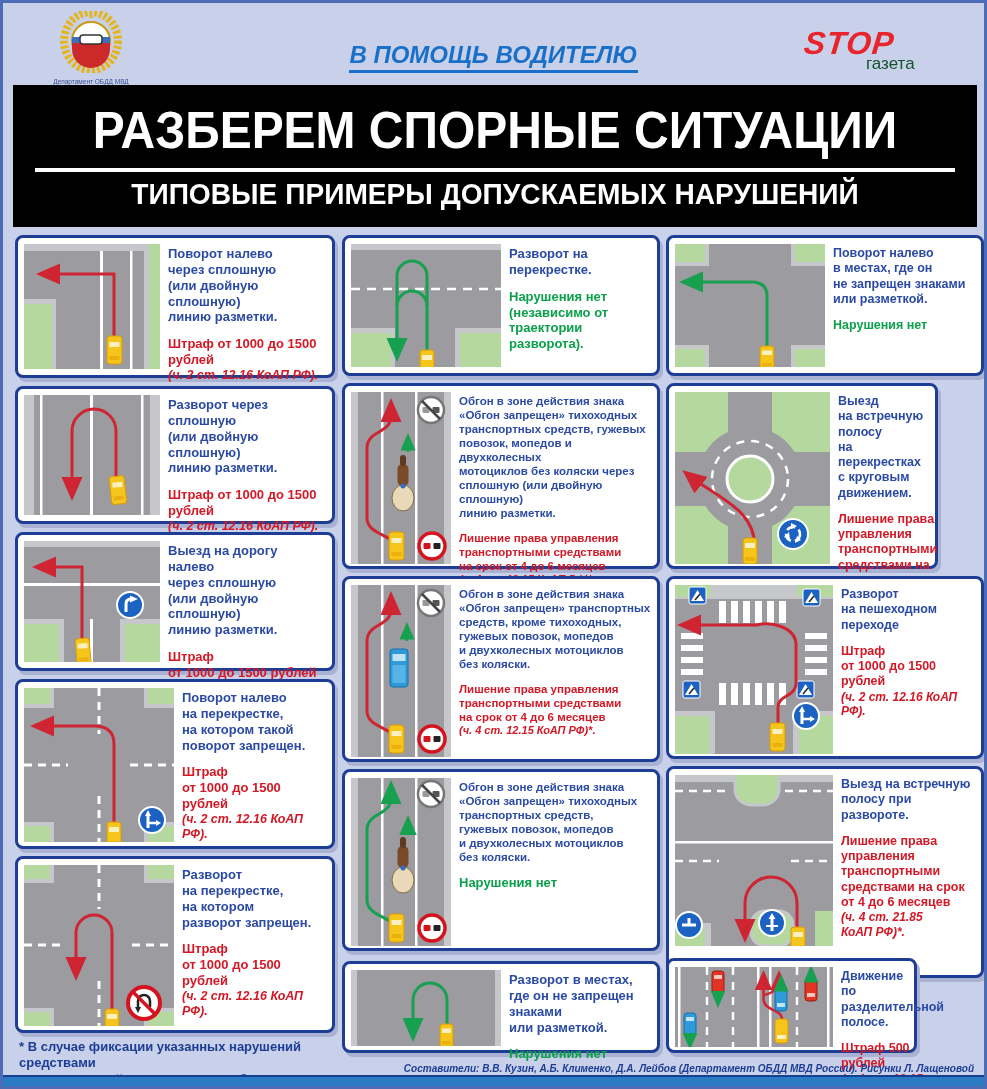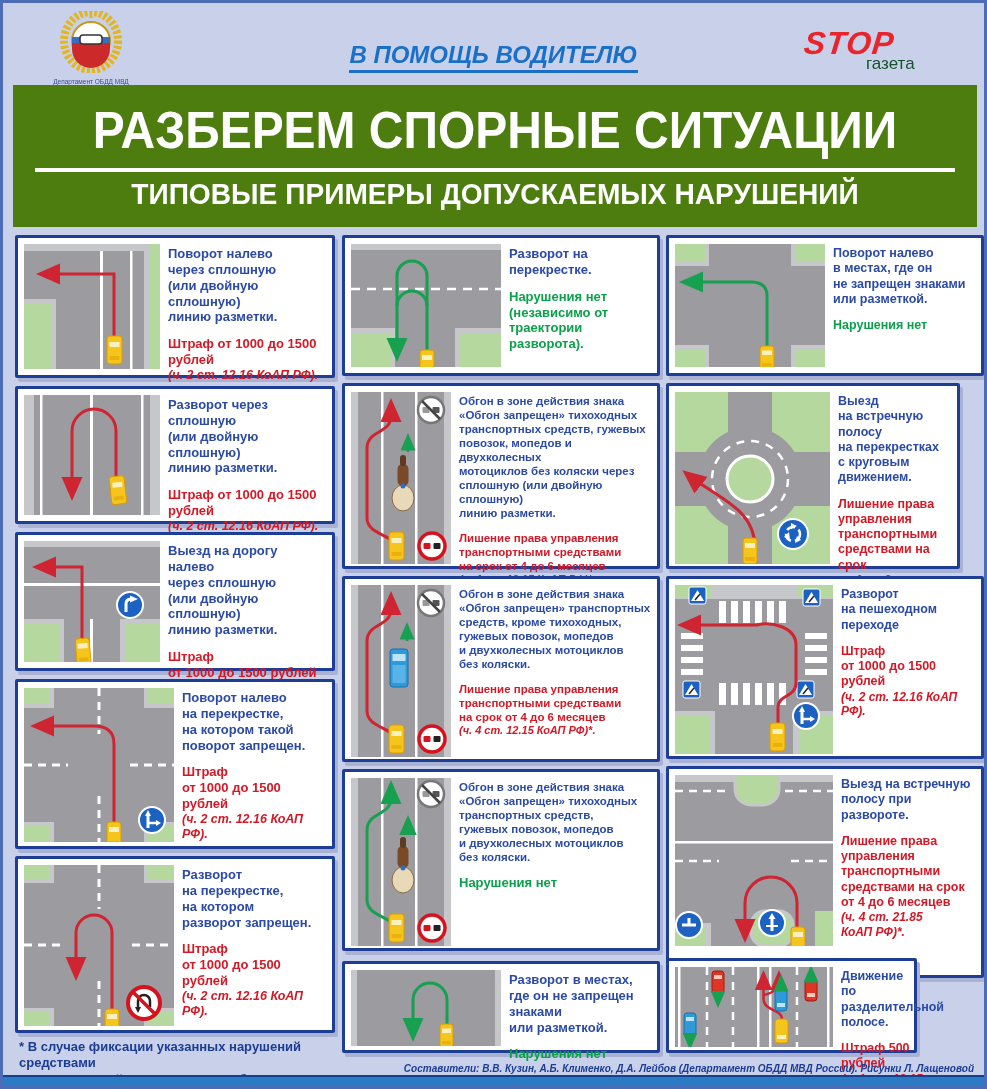--- a/index.html
+++ b/index.html
@@ -10,28 +10,28 @@
   .hdr-emblem{position:absolute;left:40px;top:8px;width:96px;text-align:center;}
   .hdr-emblem-caption{font-size:6.5px;color:#3a4f93;margin-top:1px;}
   .motto{position:absolute;left:0;right:0;top:38px;text-align:center;
          font-size:24px;font-weight:bold;font-style:italic;color:#1a70c8;}
   .motto span{border-bottom:3px solid #1a70c8;padding-bottom:2px;}
   .stoplogo{position:absolute;right:40px;top:26px;width:140px;}
   .stop-word{color:#e8242c;font-size:32px;font-weight:900;font-style:italic;
              letter-spacing:1px;transform:skewX(-6deg);display:inline-block;line-height:.9;}
   .gazeta-word{color:#14532d;font-size:17px;margin-left:62px;margin-top:-4px;display:block;}
   
-  .banner{position:absolute;left:10px;top:82px;width:964px;height:142px;background:#4d7c0f;
+  .banner{position:absolute;left:10px;top:82px;width:964px;height:142px;background:#000000;
           color:#fff;text-align:center;}
   .banner-title{font-size:51px;font-weight:bold;letter-spacing:0px;margin-top:16px;
                 transform:scaleX(.94);white-space:nowrap;}
   .banner-sep{height:4px;background:#fff;margin:8px 22px 6px 22px;}
   .banner-sub{font-size:29px;font-weight:bold;transform:scaleX(.97);white-space:nowrap;}
   
-  .panel{position:absolute;background:#fff;border:3px solid #1e3d94;border-radius:2px;
+  .panel{position:absolute;background:#fff;border:3px solid #1e3d94;border-radius:8px;
          box-sizing:border-box;display:flex;align-items:flex-start;
          box-shadow:3px 4px 0 #a9b2d3;}
   .dg{flex:0 0 auto;margin:6px;}
   .txt{flex:1 1 auto;padding:8px 6px 4px 2px;font-weight:bold;}
   .txt div:empty{display:none;}
   .desc{color:#2b4aa5;font-size:13px;line-height:1.22;white-space:pre-line;}
   .penalty{color:#d41826;font-size:13px;line-height:1.22;white-space:pre-line;margin-top:11px;}
   .law{color:#d41826;font-size:12.5px;font-style:italic;line-height:1.22;white-space:pre-line;}
   .verdict{color:#0ba14b;font-size:13px;line-height:1.22;white-space:pre-line;margin-top:11px;}
   .fs11 .desc,.fs11 .penalty{font-size:11.5px;} .fs11 .law{font-size:11px;}
@@ -509,21 +509,21 @@
     <div class="txt">
       <div class="desc">Поворот налево
 в местах, где он
 не запрещен знаками
 или разметкой.</div>
 
       <div class="verdict">Нарушения нет</div>
     </div>
   </section>
 
-  <section class="panel fs12" style="left:663px;top:380px;width:294px;height:186px">
+  <section class="panel fs12" style="left:663px;top:380px;width:272px;height:186px">
     <svg class="dg" width="155" height="172">
       <defs>
           <marker id="r32" markerWidth="9" markerHeight="9" refX="6" refY="3.5" orient="auto">
             <path d="M0,0 L8,3.5 L0,7 z" fill="#cf2533"></path>
           </marker>
         </defs>
       <rect width="155" height="172" fill="#b5d89f"></rect>
       <rect y="60" width="155" height="54" fill="#9b9ba0"></rect>
       <rect x="53" width="44" height="172" fill="#9b9ba0"></rect>
       <circle cx="75" cy="87" r="52" fill="#9b9ba0"></circle>

